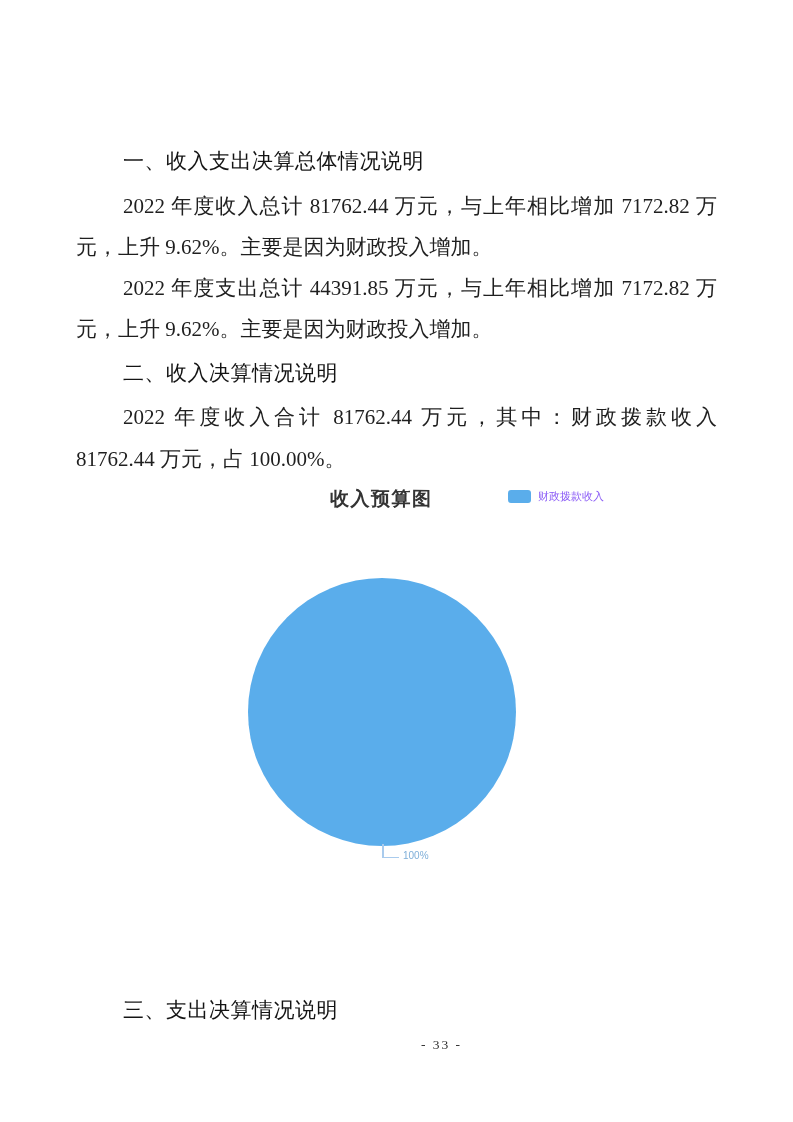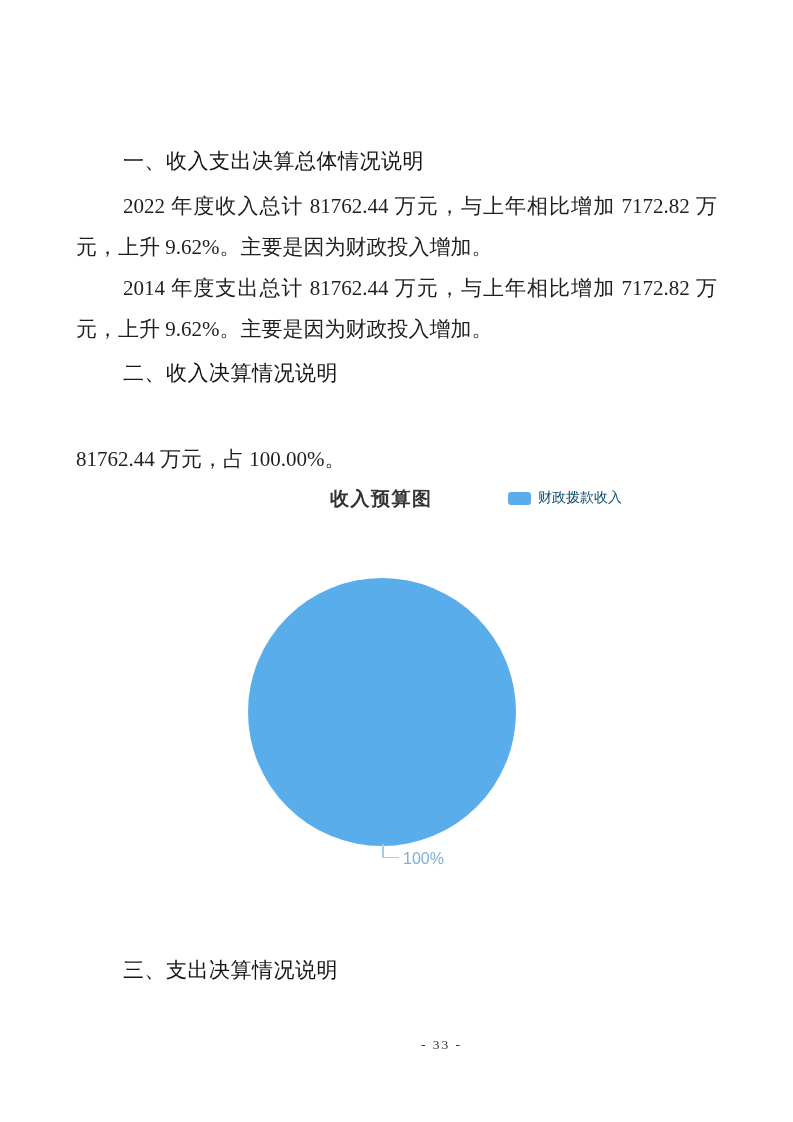--- a/index.html
+++ b/index.html
@@ -61,22 +61,22 @@
     gap: 7px;
   }
   .legend-swatch {
     width: 23px;
     height: 13px;
     border-radius: 3px;
     display: inline-block;
   }
   .legend-label {
     font-family: "Liberation Sans", "DejaVu Sans", sans-serif;
-    font-size: 14px;
-    color: #0c4a6e;
+    font-size: 11px;
+    color: #8b5cf6;
     white-space: nowrap;
   }
   .pie {
     position: absolute;
     left: 248px;
     top: 578px;
     width: 268px;
     height: 268px;
     border-radius: 50%;
   }
@@ -92,21 +92,21 @@
     left: 382px;
     top: 856.5px;
     width: 17px;
     height: 1.5px;
   }
   .pct-label {
     position: absolute;
     left: 403px;
     top: 850px;
     font-family: "Liberation Sans", "DejaVu Sans", sans-serif;
-    font-size: 16px;
+    font-size: 10px;
     white-space: nowrap;
   }
   
   .footer {
     position: absolute;
     left: 0;
     top: 1037px;
     width: 100%;
     text-align: center;
     font-size: 13.5px;
@@ -116,33 +116,34 @@
   }
 </style>
 </head>
 <body>
 
 <div class="page">
 
   <div class="heading" style="top:149px;">一、收入支出决算总体情况说明</div>
   <div class="bodyline jline indent" style="top:194px;">2022 年度收入总计 81762.44 万元，与上年相比增加 7172.82 万</div>
   <div class="bodyline lline" style="top:235px;">元，上升 9.62%。主要是因为财政投入增加。</div>
-  <div class="bodyline jline indent" style="top:276px;">2014 年度支出总计 81762.44 万元，与上年相比增加 7172.82 万</div>
+  <div class="bodyline jline indent" style="top:276px;">2022 年度支出总计 44391.85 万元，与上年相比增加 7172.82 万</div>
   <div class="bodyline lline" style="top:317px;">元，上升 9.62%。主要是因为财政投入增加。</div>
 
   <div class="heading" style="top:361px;">二、收入决算情况说明</div>
+  <div class="bodyline jline indent" style="top:405px;">2022 年度收入合计 81762.44 万元，其中：财政拨款收入</div>
   <div class="bodyline lline" style="top:447px;">81762.44 万元，占 100.00%。</div>
 
   <div class="chart-title">收入预算图</div>
   <div class="legend">
     <span class="legend-swatch" style="background-color: rgb(90, 173, 235);"></span>
     <span class="legend-label">财政拨款收入</span>
   </div>
   <div class="pie" style="background-color: rgb(90, 173, 235);"></div>
   <div class="leader-v" style="background-color: rgb(169, 203, 237);"></div>
   <div class="leader-h" style="background-color: rgb(169, 203, 237);"></div>
   <div class="pct-label" style="color: rgb(127, 175, 217);">100%</div>
 
-  <div class="heading" style="top:958px;">三、支出决算情况说明</div>
+  <div class="heading" style="top:998px;">三、支出决算情况说明</div>
 
   <div class="footer">- 33 -</div>
 
 </div>
 
 </body></html>

